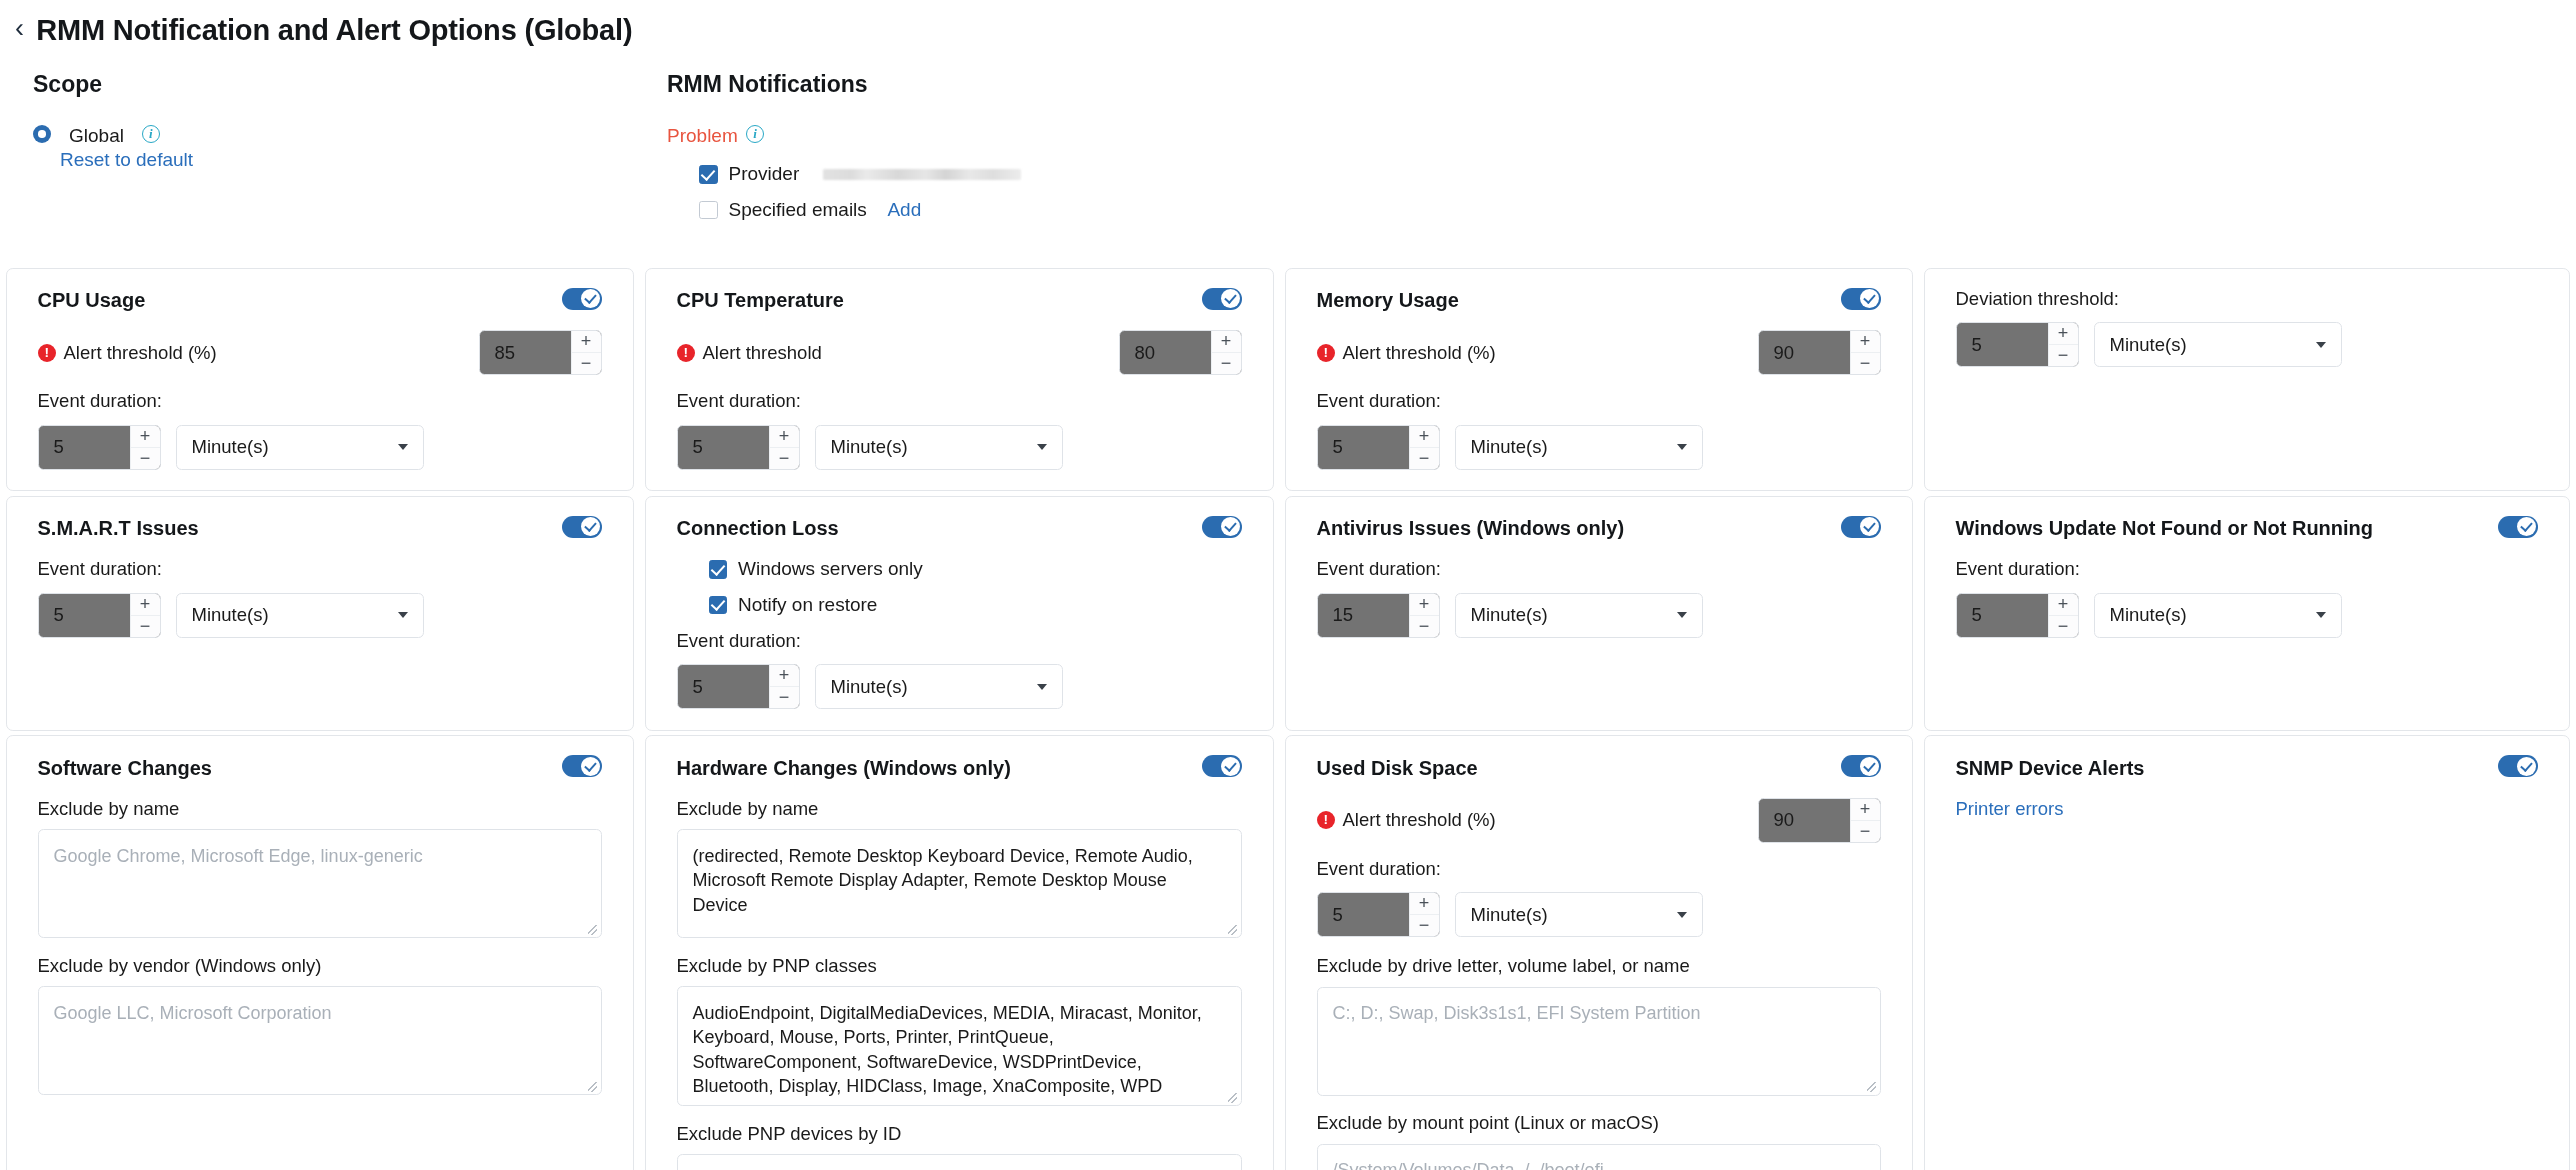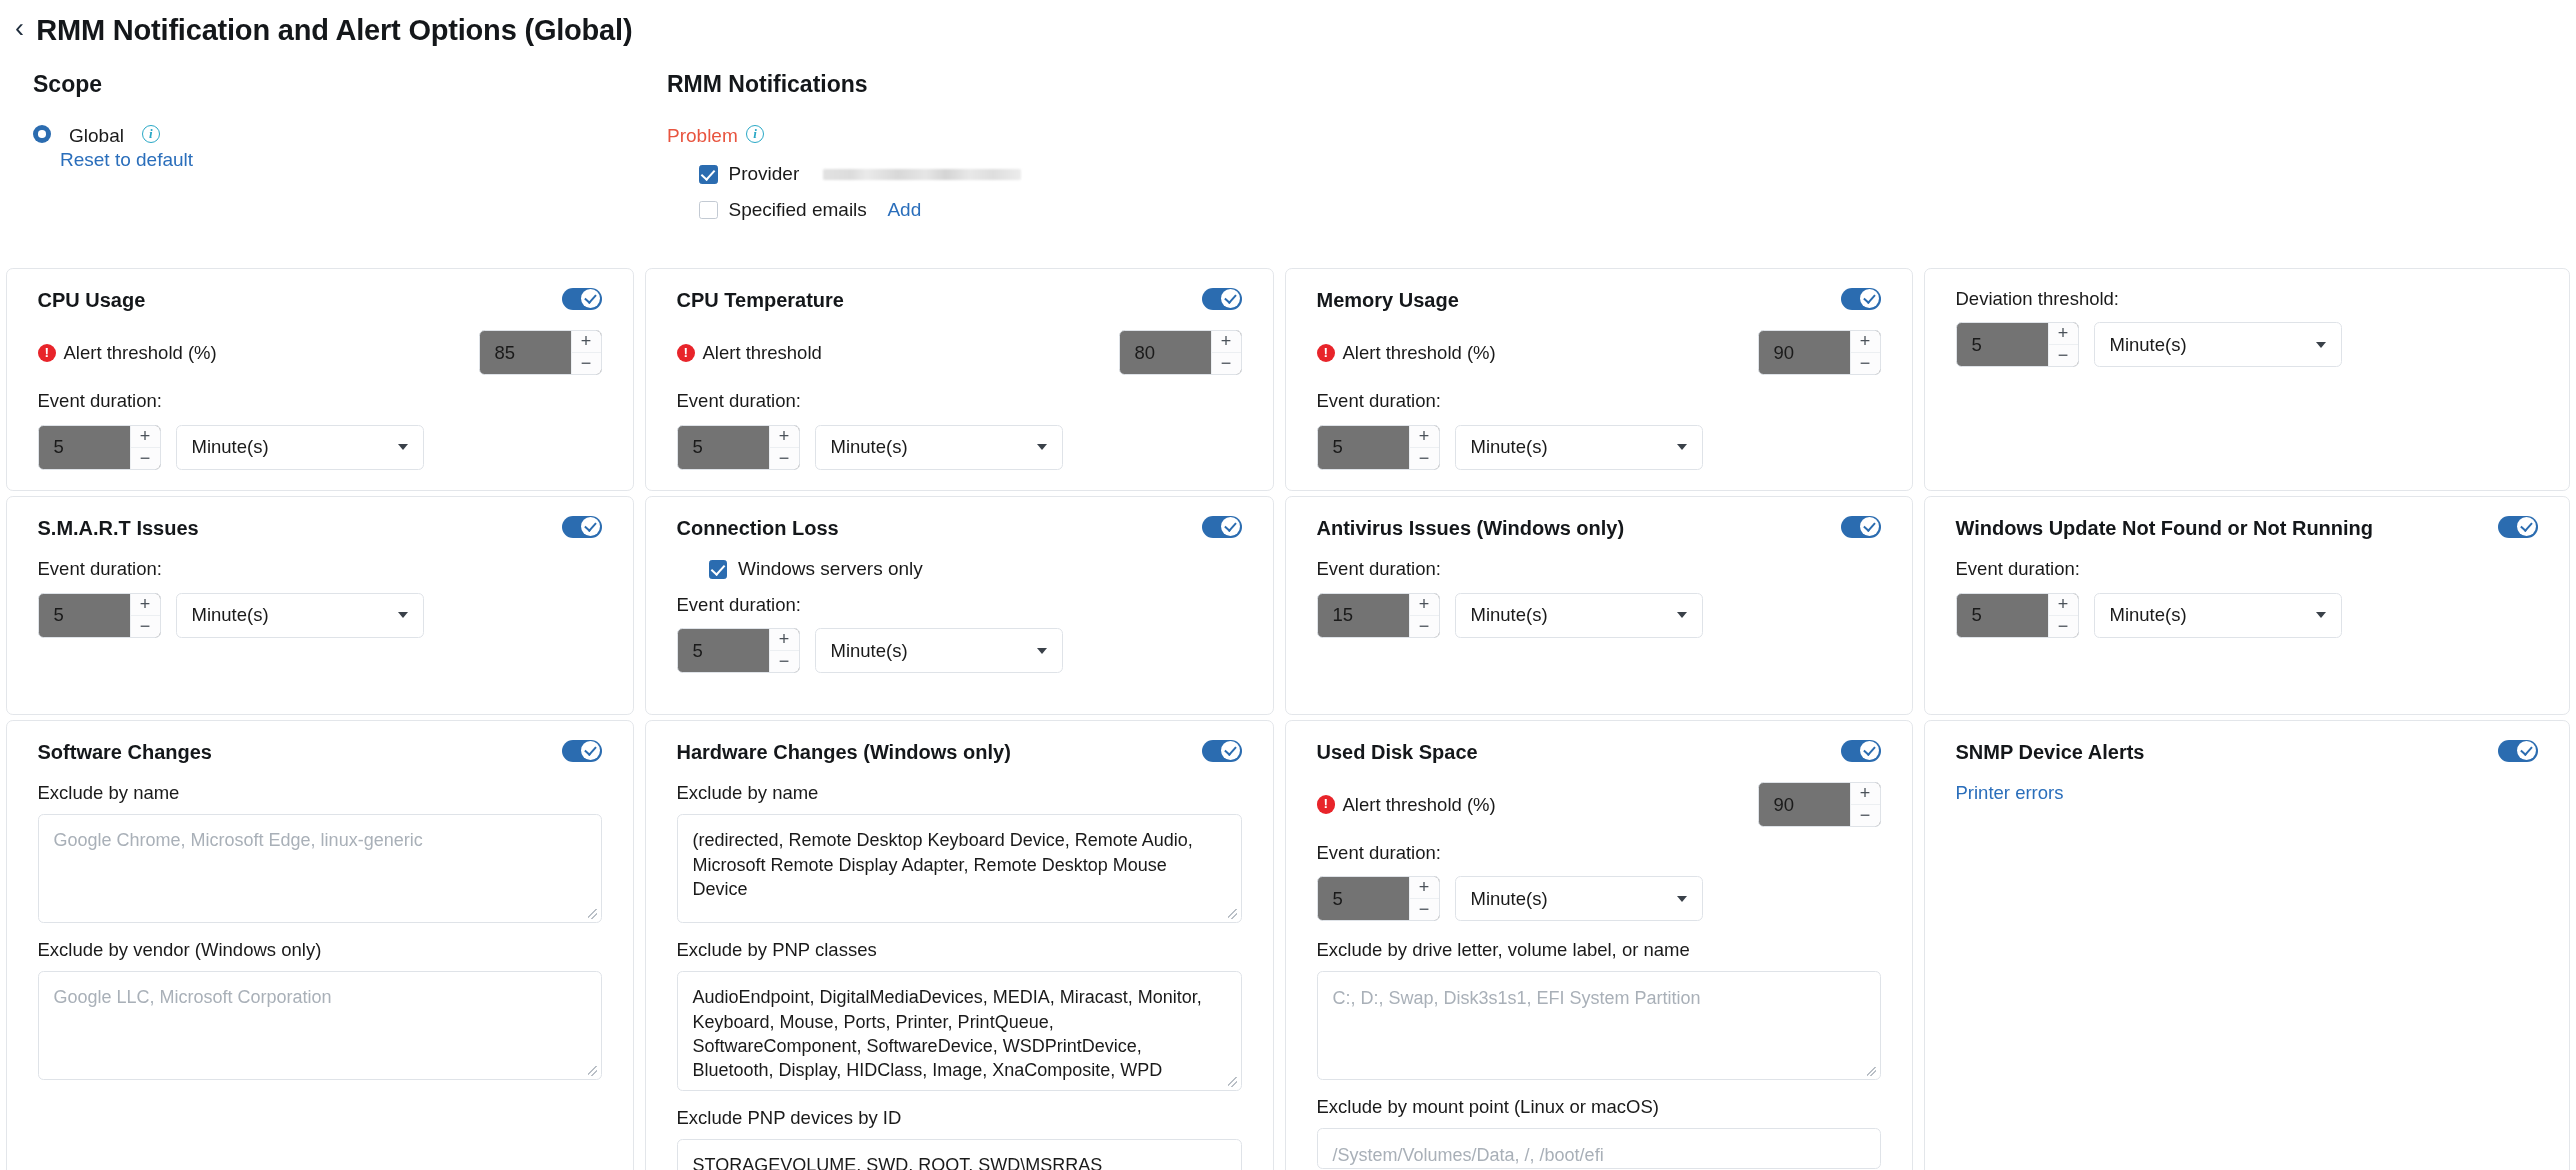--- a/index.html
+++ b/index.html
@@ -365,20 +365,24 @@
       <div class="card-head">
         <span class="card-title">Connection Loss</span>
         <span class="toggle">
             <span class="knob"></span>
           </span>
       </div>
       <div class="cbrow">
         <span class="cbox checked"></span>
         <span class="cb-label">Windows servers only</span>
       </div>
+      <div class="cbrow">
+        <span class="cbox checked"></span>
+        <span class="cb-label">Notify on restore</span>
+      </div>
       <div class="plain-label">Event duration:</div>
       <div class="inline-controls">
         <span class="stepper">
           <span class="val">5</span>
           <span class="btns">
               <div>+</div>
               <div>−</div>
             </span>
         </span>
         <span class="select">

